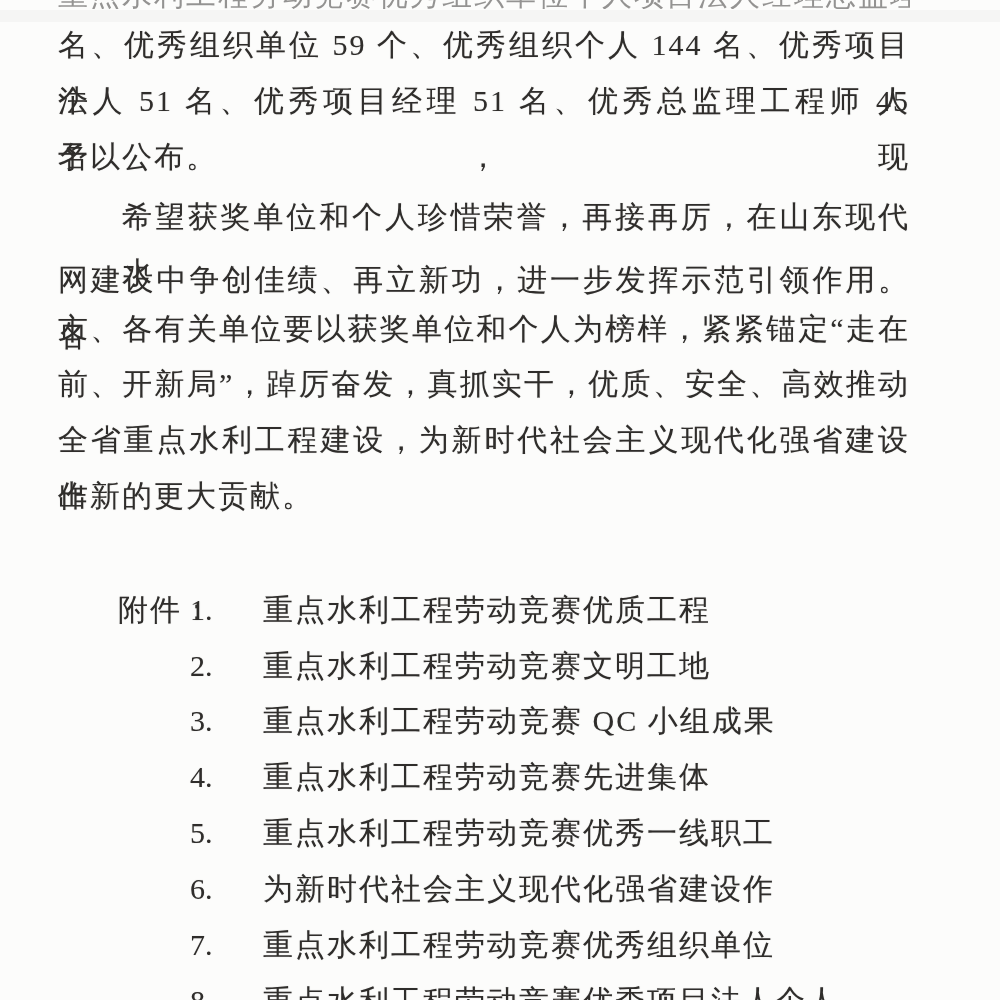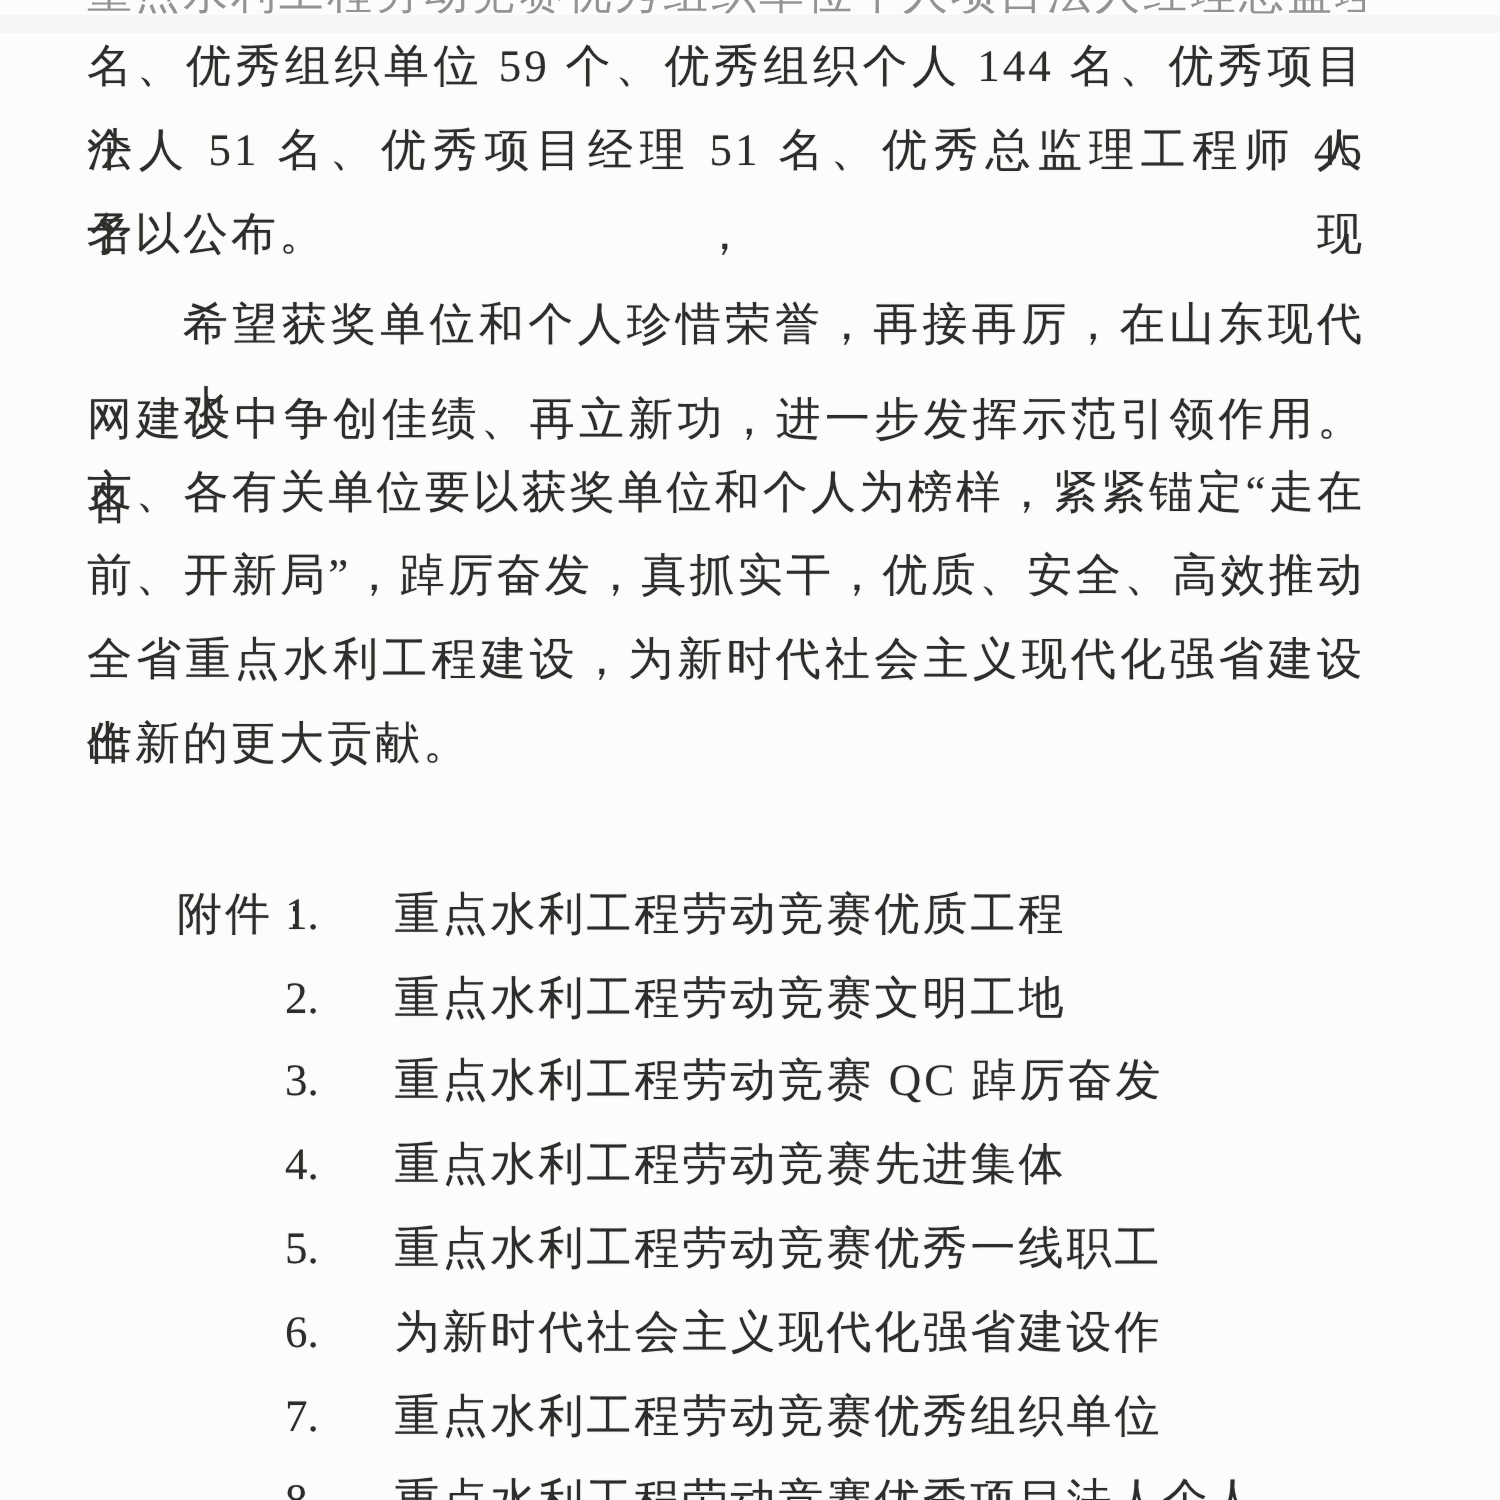--- a/index.html
+++ b/index.html
@@ -124,21 +124,21 @@
     <span class="att-label">附件：</span>
     <span class="att-num">1.</span>
     <span class="att-text">重点水利工程劳动竞赛优质工程</span>
   </div>
   <div class="att-row no-label" style="top:638px">
     <span class="att-num">2.</span>
     <span class="att-text">重点水利工程劳动竞赛文明工地</span>
   </div>
   <div class="att-row no-label" style="top:693px">
     <span class="att-num">3.</span>
-    <span class="att-text">重点水利工程劳动竞赛 QC 踔厉奋发</span>
+    <span class="att-text">重点水利工程劳动竞赛 QC 小组成果</span>
   </div>
   <div class="att-row no-label" style="top:749px">
     <span class="att-num">4.</span>
     <span class="att-text">重点水利工程劳动竞赛先进集体</span>
   </div>
   <div class="att-row no-label" style="top:805px">
     <span class="att-num">5.</span>
     <span class="att-text">重点水利工程劳动竞赛优秀一线职工</span>
   </div>
   <div class="att-row no-label" style="top:861px">

